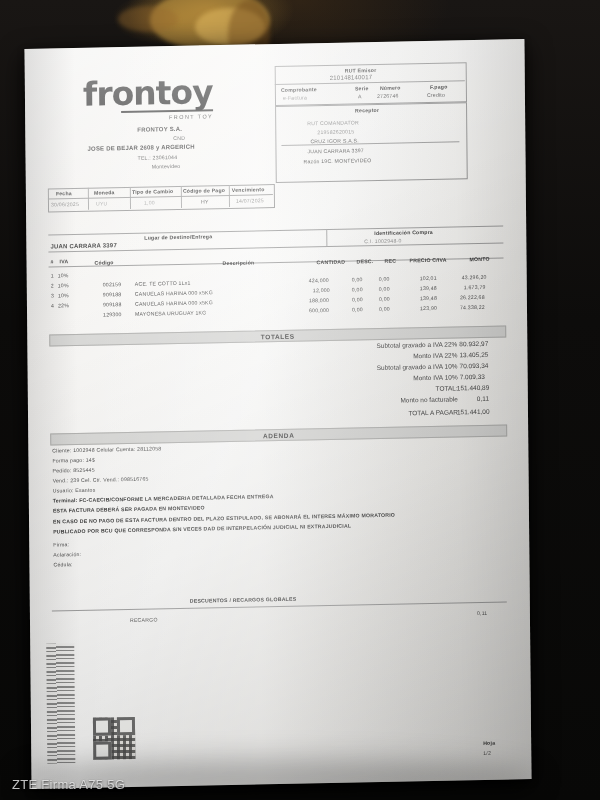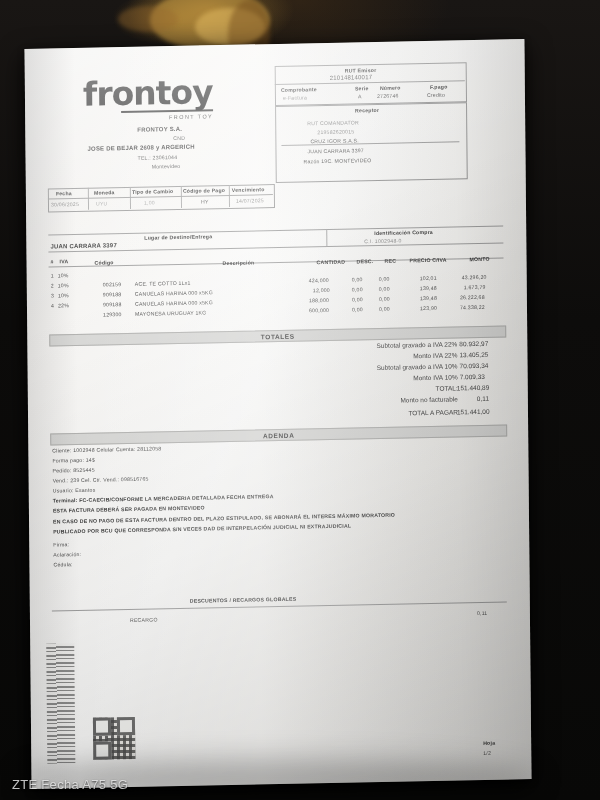--- a/index.html
+++ b/index.html
@@ -279,13 +279,13 @@
       <div class="fp fp1"></div>
       <div class="fp fp2"></div>
       <div class="fp fp3"></div>
     </div>
 
   </div>
 </div>
 
 <div class="shadowsoft" style="left:18px;top:760px;width:520px;height:40px;"></div>
 
-<div class="watermark">ZTE Fecha A75 5G</div>
+<div class="watermark">ZTE Firma A75 5G</div>
 
 </body></html>

